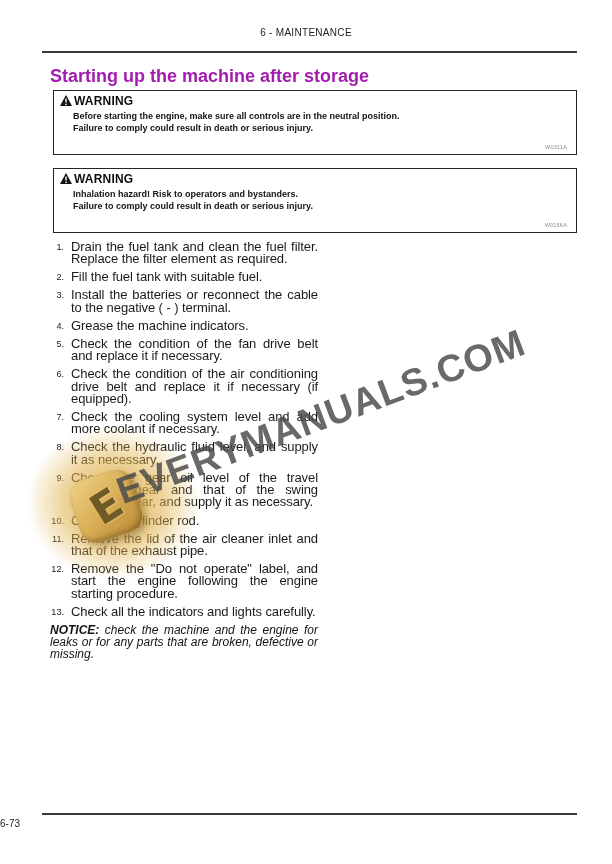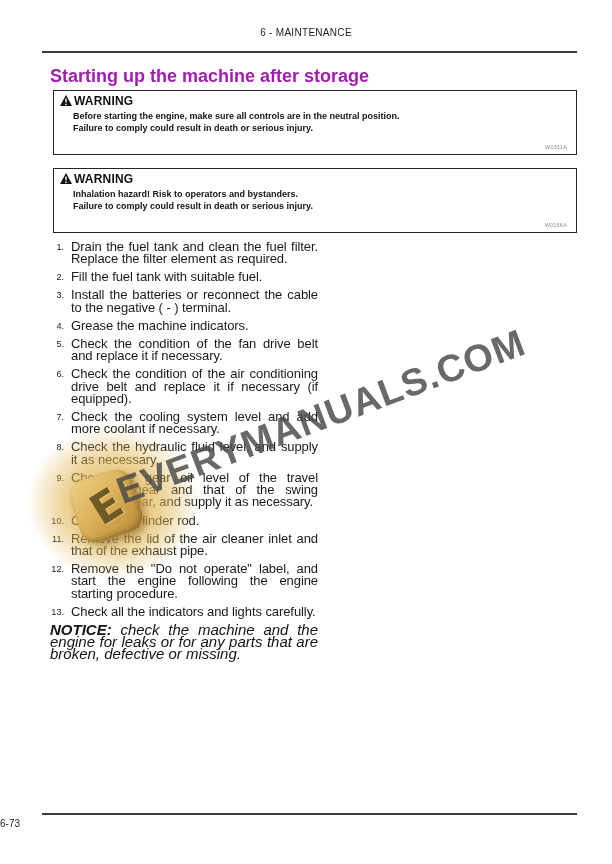--- a/index.html
+++ b/index.html
@@ -26,21 +26,21 @@
   .warn-body{margin:3px 6px 0 19px;}
   .warn-line{font-size:9px;font-weight:bold;line-height:12.4px;color:#141414;white-space:nowrap;overflow:hidden;}
   .warn-code{position:absolute;right:9px;bottom:4px;font-size:5.5px;color:#8a8a8a;letter-spacing:0.2px;}
 
   
   .steps{position:absolute;top:241px;left:50px;width:270px;}
   .step{display:flex;margin-bottom:5.8px;}
   .step .num{width:14px;flex:0 0 14px;text-align:right;font-size:9.1px;line-height:12.3px;color:#1a1a1a;}
   .step .txt{margin-left:7px;width:247px;font-size:13px;line-height:12.3px;
     letter-spacing:-0.08px;text-align:justify;color:#1a1a1a;}
-  .notice{margin-top:2px;width:268px;font-size:15px;line-height:12.3px;
+  .notice{margin-top:2px;width:268px;font-size:12px;line-height:12.3px;
     font-style:italic;text-align:justify;color:#141414;}
   .notice .notice-label{font-weight:bold;}
 
   
   .doc-footer{position:absolute;top:818px;left:0;width:612px;text-align:left;font-size:10px;color:#1d1d1d;}
 
   
   .wm-layer{position:absolute;inset:0;pointer-events:none;z-index:5;}
   .wm-glow{position:absolute;left:28px;top:428px;width:170px;height:150px;
     background:radial-gradient(ellipse at center, rgba(224,178,76,0.95) 0%, rgba(224,178,76,0.55) 42%, rgba(224,178,76,0) 72%);}

